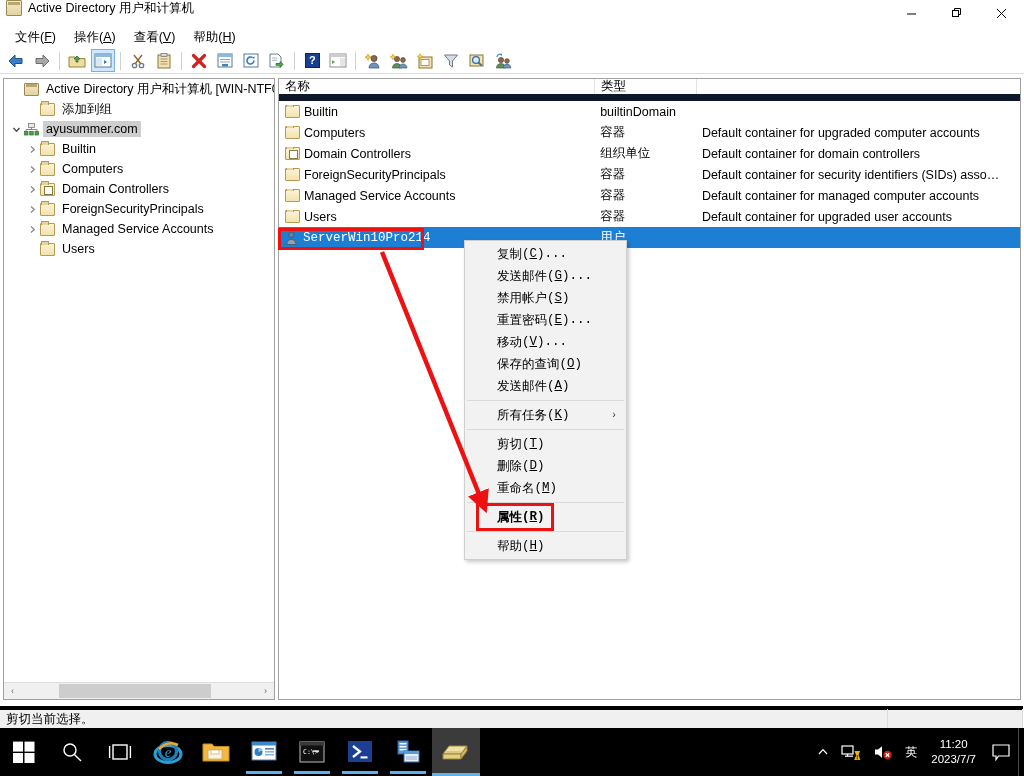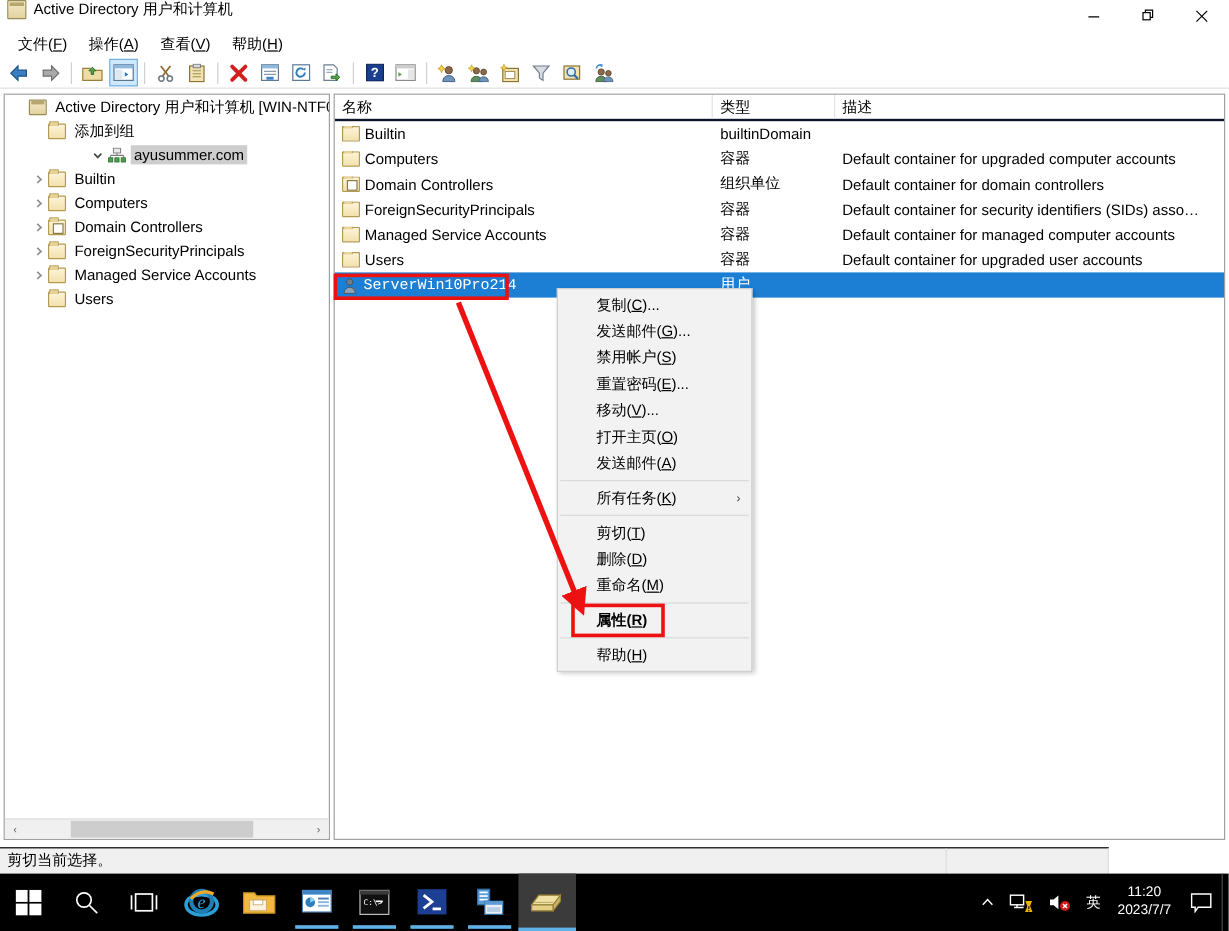--- a/index.html
+++ b/index.html
@@ -142,57 +142,57 @@
     position: absolute; left: 38px; top: 1px; width: 152px; height: 14px;
     background: #cdcdcd;
   }
 
   .list-pane {
     position: absolute; left: 278px; top: 4px; width: 743px; height: 622px;
     background: #fff; border: 1px solid #a0a0a0; overflow: hidden;
   }
   .lv-header {
     display: flex; height: 22px; background: #ffffff;
-    border-bottom: 2px solid #0f172a; font-size: 12.5px; color: #000;
+    border-bottom: 7px solid #0f172a; font-size: 12.5px; color: #000;
   }
   .lv-th {
     display: flex; align-items: center; padding-left: 6px;
     border-right: 1px solid #e3e3e3; cursor: default; position: relative;
   }
   .lv-body { position: absolute; left: 0; top: 22px; right: 0; bottom: 0; }
   .lv-row {
     display: flex; height: 21px; font-size: 12.5px; color: #000;
     align-items: center; cursor: default;
   }
   .lv-row.selected { background: #1d7fd4; color: #ffffff; font-family: Liberation Mono, monospace; }
   .lv-cell { padding-left: 6px; overflow: hidden; white-space: nowrap; display: flex; align-items: center; }
   .lv-cell.name { display: flex; align-items: center; }
 
   
   .uico { width: 14px; height: 14px; flex: none; margin-right: 4px; position: relative; }
   .uico svg { display: block; }
 
   
   .statusbar {
-    position: absolute; left: 0; top: 706px; width: 924px; height: 22px;
-    background: #f0f0f0; border-top: 1px solid #000000;
+    position: absolute; left: 0; top: 706px; width: 1023px; height: 22px;
+    background: #f0f0f0; border-top: 4px solid #000000;
     display: flex; align-items: center;
   }
   .sb-main {
     flex: 1; font-size: 12.5px; color: #000; padding-left: 6px;
     border-right: 1px solid #dcdcdc; height: 21px; display: flex; align-items: center;
   }
   .sb-pane { width: 135px; height: 21px; border-right: 1px solid #dcdcdc; }
 
   
   .ctxmenu {
     position: absolute; left: 464px; top: 240px; width: 163px;
     background: #f2f2f2; border: 1px solid #cfcfcf;
     box-shadow: 2px 2px 4px rgba(0,0,0,0.22);
-    padding: 2px 0; z-index: 40;
+    padding: 2px 0; z-index: 40; font-family: Liberation Mono, monospace;
   }
   .ctx-item {
     height: 22px; display: flex; align-items: center;
     padding-left: 32px; padding-right: 10px;
     font-size: 12.5px; color: #000; cursor: default; position: relative;
     white-space: nowrap;
   }
   .ctx-item .sub {
     position: absolute; right: 9px; top: 0; height: 22px;
     display: flex; align-items: center; color: #3a3a3a; font-size: 10px;
@@ -447,21 +447,21 @@
           <div class="fico fico-console2"></div>
           <span class="tree-label">Active Directory 用户和计算机 [WIN-NTF0SI</span>
         </div>
 
         <div class="tree-row" style="padding-left:20px;">
           <div class="twisty"></div>
           <div class="fico fico-folder"></div>
           <span class="tree-label">添加到组</span>
         </div>
 
-        <div class="tree-row selected" style="padding-left:4px;justify-content:center;">
+        <div class="tree-row selected" style="padding-left:4px;">
           <div class="twisty">
             <svg width="9" height="9" viewBox="0 0 9 9">
                 <polyline points="1.5,3 4.5,6.2 7.5,3" fill="none" stroke="#4a4a4a" stroke-width="1.4"></polyline>
               </svg>
           </div>
           <div class="fico fico-domain">
             <svg width="15" height="13" viewBox="0 0 15 13">
               <rect x="4.5" y="0.5" width="6" height="4" fill="#e9e9e9" stroke="#7c7c7c" stroke-width="0.8"></rect>
               <line x1="7.5" y1="4.5" x2="7.5" y2="6.5" stroke="#7c7c7c" stroke-width="0.9"></line>
               <line x1="2" y1="6.5" x2="13" y2="6.5" stroke="#7c7c7c" stroke-width="0.9"></line>
@@ -542,23 +542,20 @@
     </div>
 
     <div class="list-pane">
       <div class="lv-header">
         <div class="lv-th" style="width:316px;">
           <span>名称</span>
         </div>
         <div class="lv-th" style="width:102px;">
           <span>类型</span>
         </div>
-        <div class="lv-th" style="width:325px;border-right:none;">
-          <span>描述</span>
-        </div>
       </div>
       <div class="lv-body">
 
         <div class="lv-row">
           <div class="lv-cell name" style="width:316px;">
             <span class="fico fico-folder"></span>
             <span>Builtin</span>
           </div>
           <div class="lv-cell" style="width:102px;text-align:center;">builtinDomain</div>
           <div class="lv-cell" style="width:325px;"></div>
@@ -638,21 +635,21 @@
     <div class="ctx-item">
       <span>禁用帐户</span>(<u>S</u>)
     </div>
     <div class="ctx-item">
       <span>重置密码</span>(<u>E</u>)<span>...</span>
     </div>
     <div class="ctx-item">
       <span>移动</span>(<u>V</u>)<span>...</span>
     </div>
     <div class="ctx-item">
-      <span>打开主页</span>(<u>O</u>)
+      <span>保存的查询</span>(<u>O</u>)
     </div>
     <div class="ctx-item">
       <span>发送邮件</span>(<u>A</u>)
     </div>
     <div class="ctx-sep"></div>
     <div class="ctx-item">
       <span>所有任务</span>(<u>K</u>)
       <span class="sub">›</span>
     </div>
     <div class="ctx-sep"></div>

